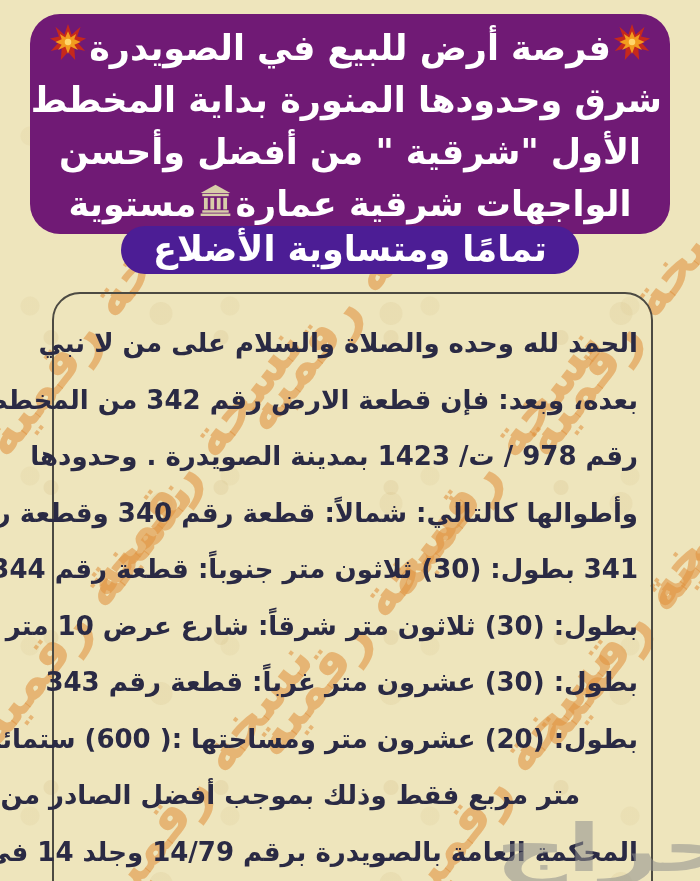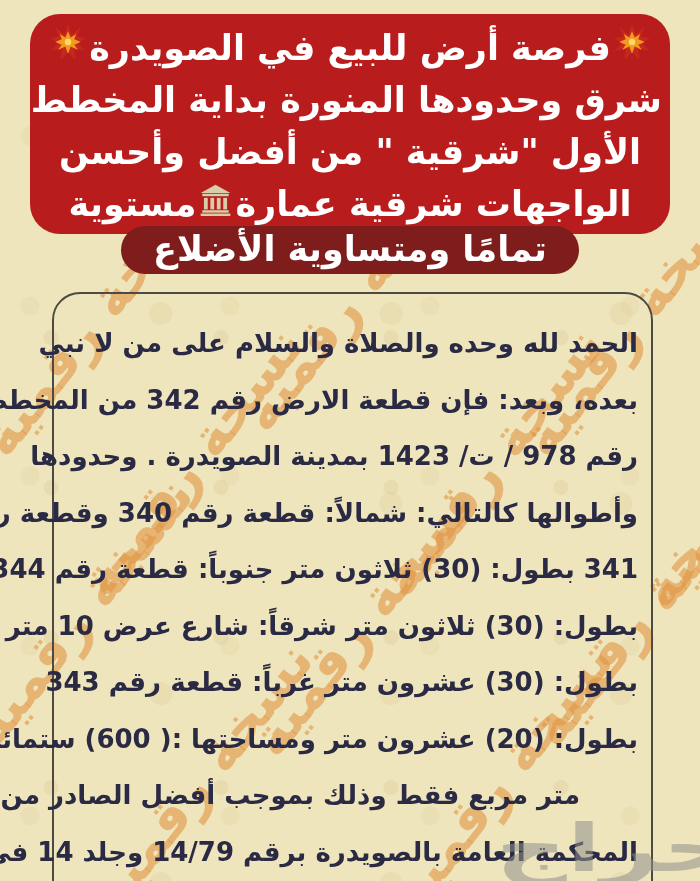--- a/index.html
+++ b/index.html
@@ -29,29 +29,29 @@
   .wm:nth-of-type(7){left:-80px;top:580px;}
   .wm:nth-of-type(8){left:200px;top:590px;}
   .wm:nth-of-type(9){left:480px;top:580px;}
   .wm:nth-of-type(10){left:40px;top:745px;}
   .wm:nth-of-type(11){left:340px;top:745px;}
   .wm:nth-of-type(12){left:600px;top:760px;}
 
   
   .header-block{position:absolute;left:30px;top:14px;width:640px;z-index:2;direction:rtl;}
   .header-main{
-    background:#b91c1c;border-radius:30px;padding:8px 8px 4px 8px;
+    background:#701a75;border-radius:30px;padding:8px 8px 4px 8px;
   }
   .hline{
     height:52px;line-height:52px;color:#ffffff;font-size:35px;font-weight:bold;
     text-align:center;white-space:nowrap;
   }
   .hline.flexline{display:flex;align-items:center;justify-content:center;gap:3px;}
   .header-strip{
-    margin:-8px auto 16px auto;width:458px;height:48px;background:#7f1d1d;
+    margin:-8px auto 16px auto;width:458px;height:48px;background:#4c1d95;
     border-radius:24px;
   }
   .header-strip .hline{height:48px;line-height:46px;}
   .icon-svg{display:inline-block;vertical-align:middle;}
 
   
   .deed-box{
     position:absolute;left:52px;top:292px;width:601px;height:620px;
     border:2px solid #4c4a42;border-radius:28px;box-sizing:border-box;
     z-index:2;

